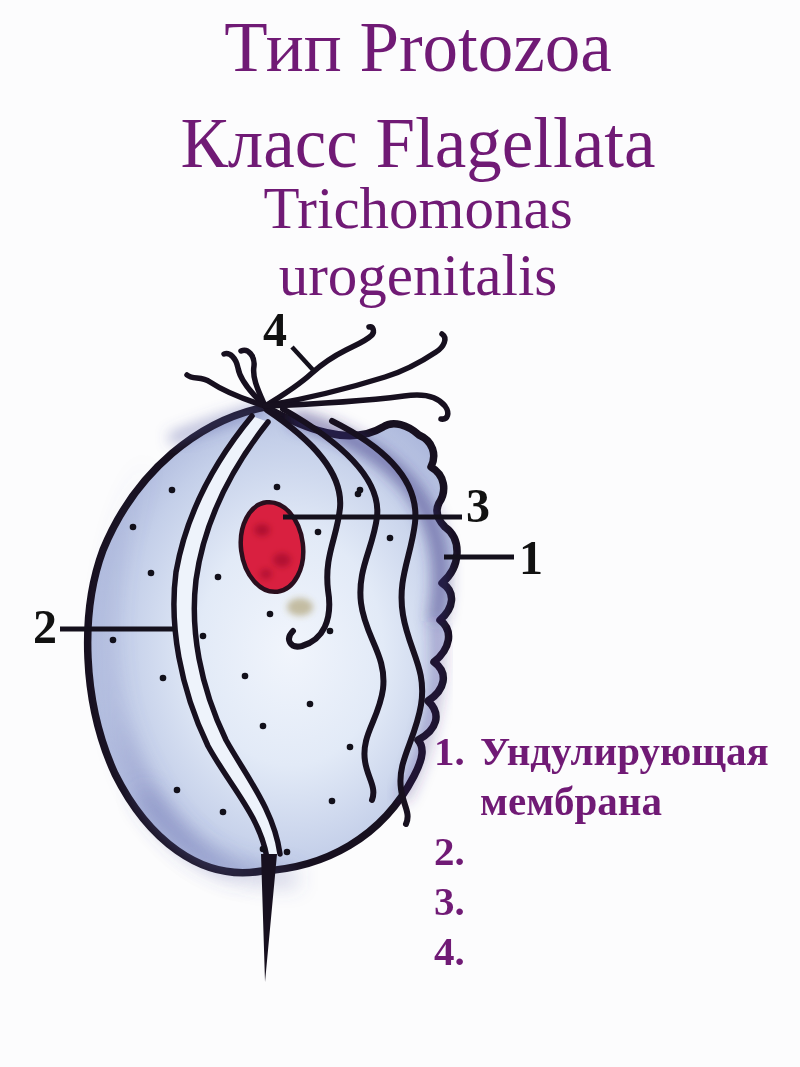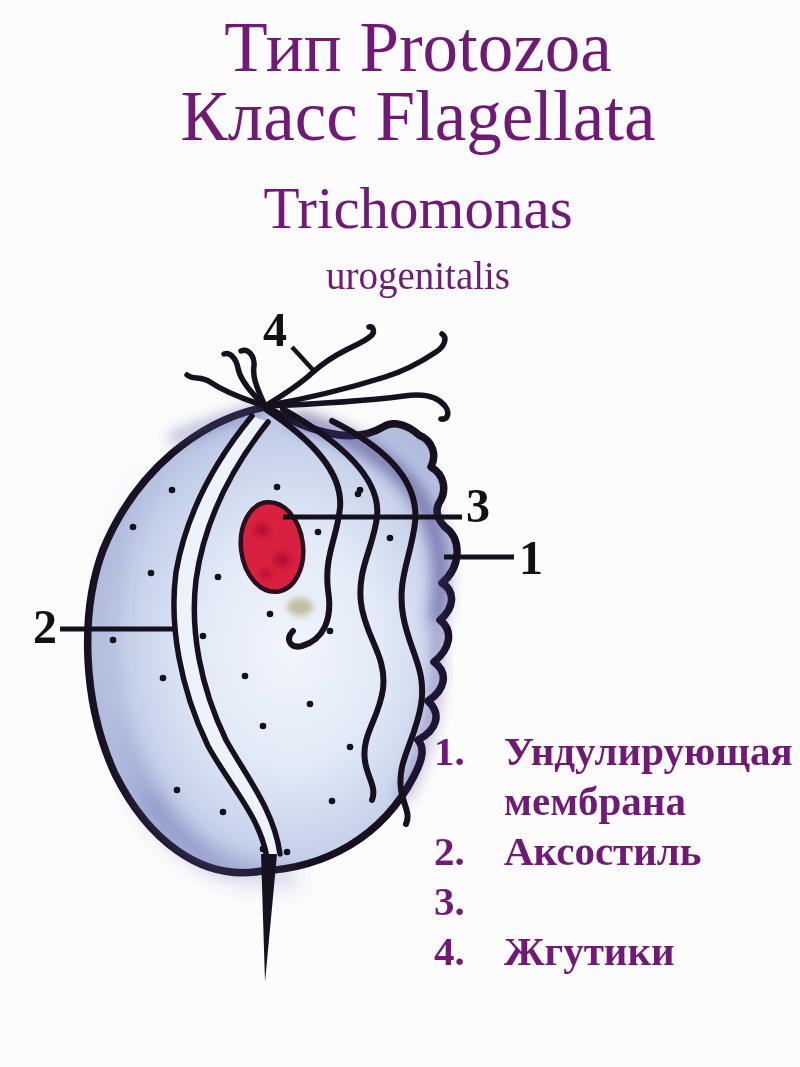--- a/index.html
+++ b/index.html
@@ -3,31 +3,31 @@
 <meta charset="utf-8">
 <style>
   html,body { margin:0; padding:0; }
   .page {
     position:relative; width:800px; height:1067px;
     background:#fcfcfd; overflow:hidden;
     font-family:"Liberation Serif", serif; color:#701a75;
   }
   .title-line { position:absolute; left:36px; right:0; text-align:center; white-space:nowrap; }
   .t1 { top:12px;  font-size:71px; line-height:71px; }
-  .t2 { top:81px;  font-size:71px; line-height:71px; }
+  .t2 { top:108px;  font-size:71px; line-height:71px; }
   .t3 { top:179px; font-size:59px; line-height:59px;font-family:Liberation Serif, serif; }
-  .t4 { top:246px; font-size:39px; line-height:59px;text-align:center; }
+  .t4 { top:246px; font-size:59px; line-height:59px;text-align:center; }
   .diagram-svg { position:absolute; left:0; top:0; width:800px; height:1067px; }
   .legend {
     position:absolute; left:434px; top:726px; width:362px;
     font-weight:bold; font-size:41px; line-height:50px;
   }
   .legend-item { display:flex; }
   .legend-num  { flex:none; width:46px; }
-  .legend-text { flex:1;margin-left:24px; }
+  .legend-text { flex:1; }
   .callout-num {
     font-family:"Liberation Serif", serif;
     font-weight:bold; font-size:48px; fill:#111111;
   }
 </style>
 </head>
 <body>
 
 <div class="page">
 
@@ -153,24 +153,22 @@
     <text class="callout-num" x="275" y="346" text-anchor="middle">4</text>
   </svg>
 
   <div class="legend">
     <div class="legend-item">
       <span class="legend-num">1.</span>
       <span class="legend-text">Ундулирующая мембрана</span>
     </div>
     <div class="legend-item">
       <span class="legend-num">2.</span>
-      <span class="legend-text">Аксостиль</span>
     </div>
     <div class="legend-item">
       <span class="legend-num">3.</span>
     </div>
     <div class="legend-item">
       <span class="legend-num">4.</span>
-      <span class="legend-text">Жгутики</span>
     </div>
   </div>
 
 </div>
 
 </body></html>

